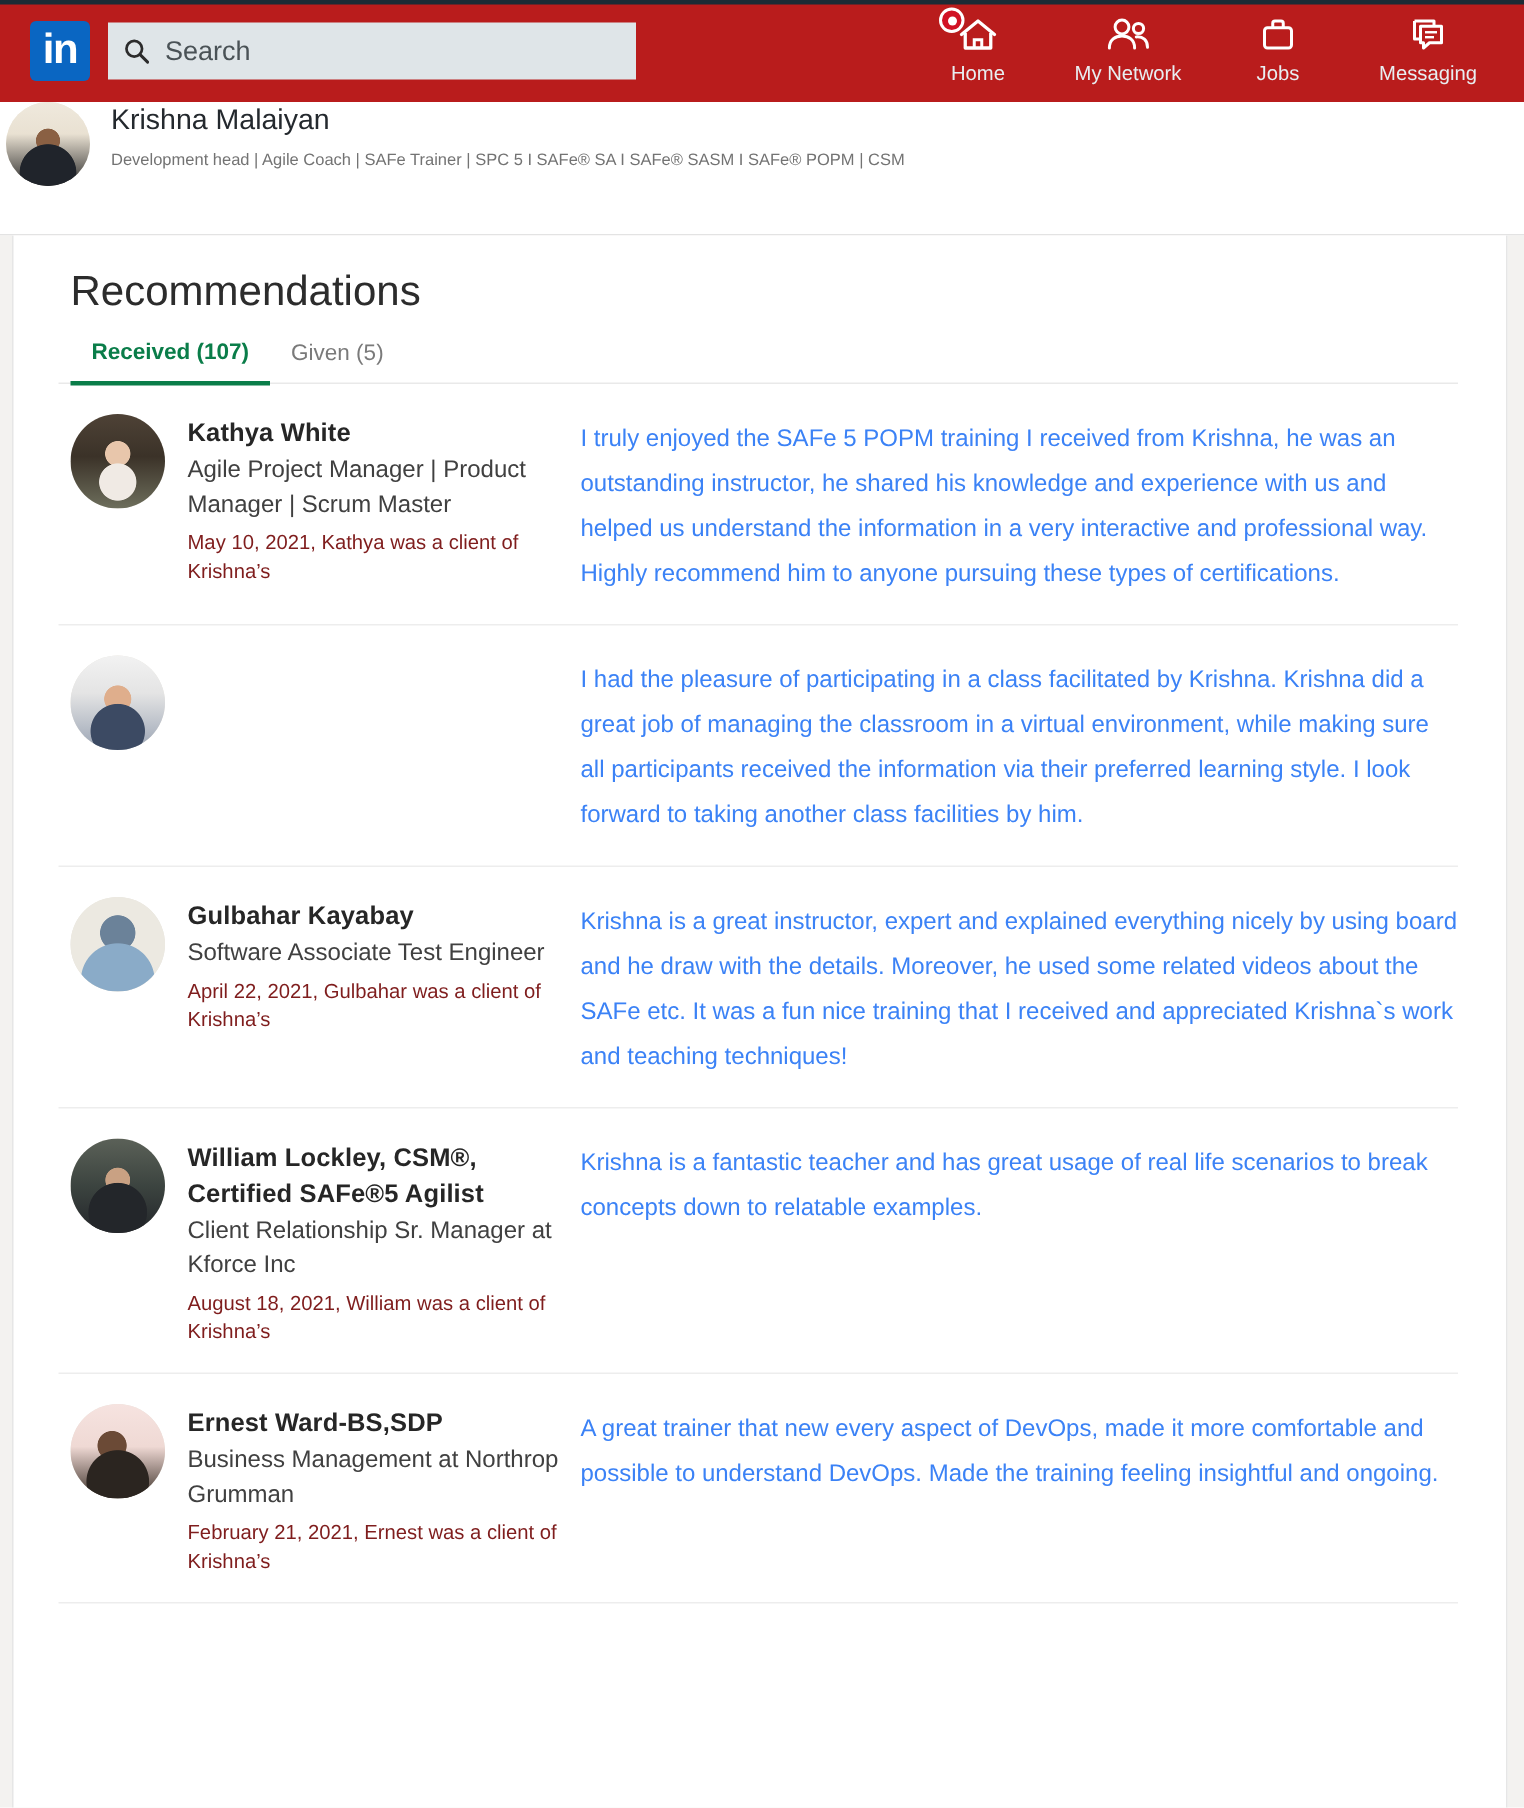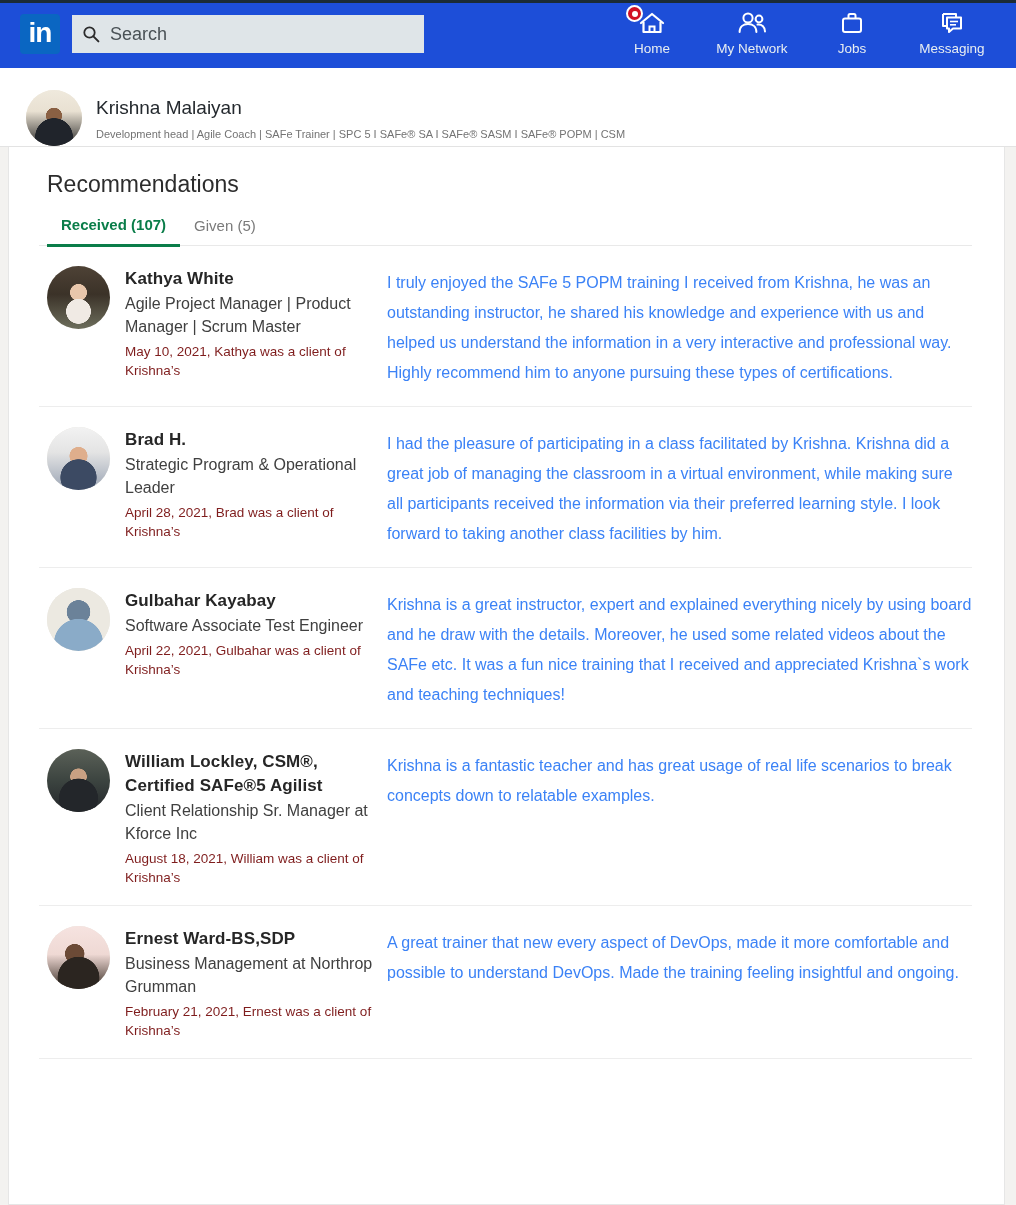--- a/index.html
+++ b/index.html
@@ -10,21 +10,21 @@
     overflow: hidden;
     background: #ffffff;
     font-family: "Liberation Sans", sans-serif;
   }
 
   
   .topnav {
     position: relative;
     width: 1016px;
     height: 68px;
-    background: #1d4ed8;
+    background: #b91c1c;
     display: flex;
     align-items: center;
     padding-left: 20px;
   }
   .topnav::before {
     content: "";
     position: absolute;
     left: 0; top: 0; right: 0;
     height: 3px;
     background: #1b2b35;
@@ -106,25 +106,25 @@
     left: 50%; top: 50%;
     transform: translate(-50%,-50%);
     width: 6px; height: 6px;
     border-radius: 50%;
     background: #ffffff;
   }
 
   
   .profile-strip {
     width: 1016px;
-    height: 79px;
+    height: 89px;
     background: #ffffff;
     display: flex;
-    align-items: flex-end;
-    padding-left: 26px;
+    align-items: flex-start;
+    padding-left: 4px;
     border-bottom: 1px solid #e3e3e3;
   }
   .profile-avatar {
     width: 56px; height: 56px;
     border-radius: 50%;
     flex: 0 0 auto;
     overflow: hidden;
     background: #efe9dd;
     position: relative;
   }
@@ -153,21 +153,21 @@
   .card {
     background: #ffffff;
     border: 1px solid #e6e6e6;
     border-top: none;
     height: 100%;
     padding: 22px 32px 0 30px;
     overflow: hidden;
   }
 
   .section-title {
-    font-size: 23px;
+    font-size: 28px;
     color: #2c2c2c;
     font-weight: normal;
     line-height: 30px;
     padding-left: 8px;
   }
 
   .tabs {
     display: flex;
     align-items: flex-end;
     margin-top: 16px;
@@ -364,25 +364,20 @@
         </div>
       </div>
       <div class="rec-body">I truly enjoyed the SAFe 5 POPM training I received from Krishna, he was an outstanding instructor, he shared his knowledge and experience with us and helped us understand the information in a very interactive and professional way. Highly recommend him to anyone pursuing these types of certifications.</div>
     </div>
 
     <div class="rec">
       <div class="rec-left">
         <div class="rec-avatar">
             <span class="ph ph-brad"></span>
           </div>
-        <div class="rec-meta">
-          <div class="rec-name">Brad H.</div>
-          <div class="rec-title">Strategic Program &amp; Operational Leader</div>
-          <div class="rec-date">April 28, 2021, Brad was a client of Krishna’s</div>
-        </div>
       </div>
       <div class="rec-body">I had the pleasure of participating in a class facilitated by Krishna. Krishna did a great job of managing the classroom in a virtual environment, while making sure all participants received the information via their preferred learning style. I look forward to taking another class facilities by him.</div>
     </div>
 
     <div class="rec">
       <div class="rec-left">
         <div class="rec-avatar">
             <span class="ph ph-gul"></span>
           </div>
         <div class="rec-meta">

